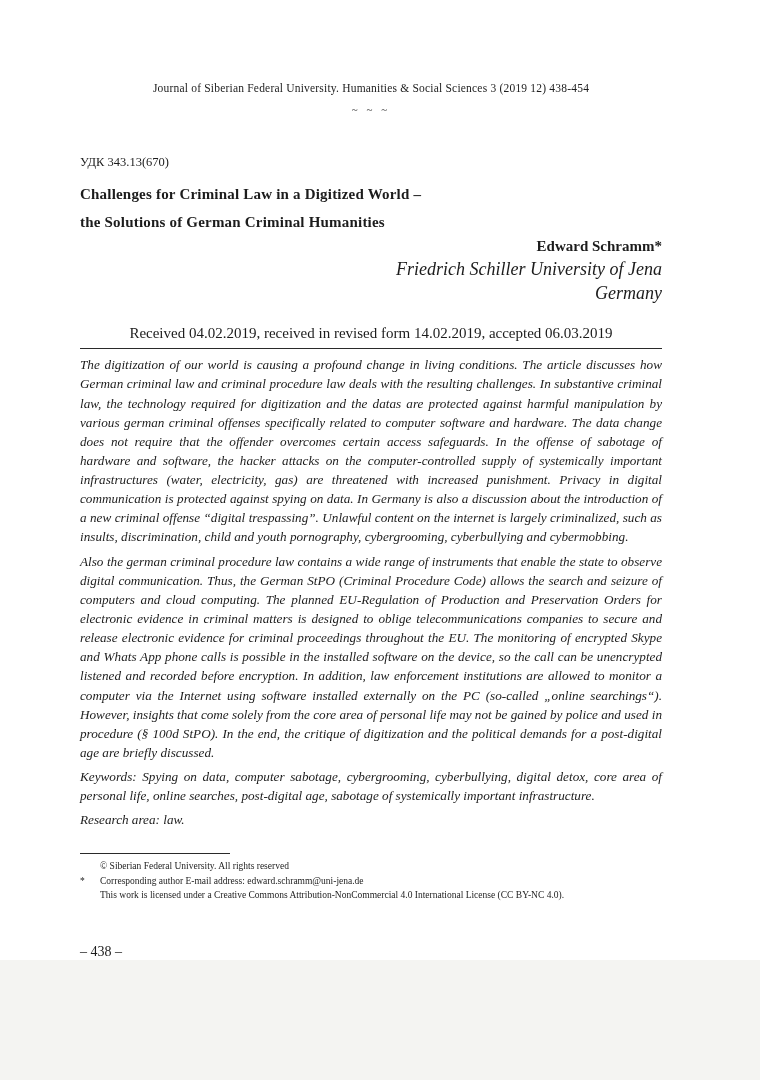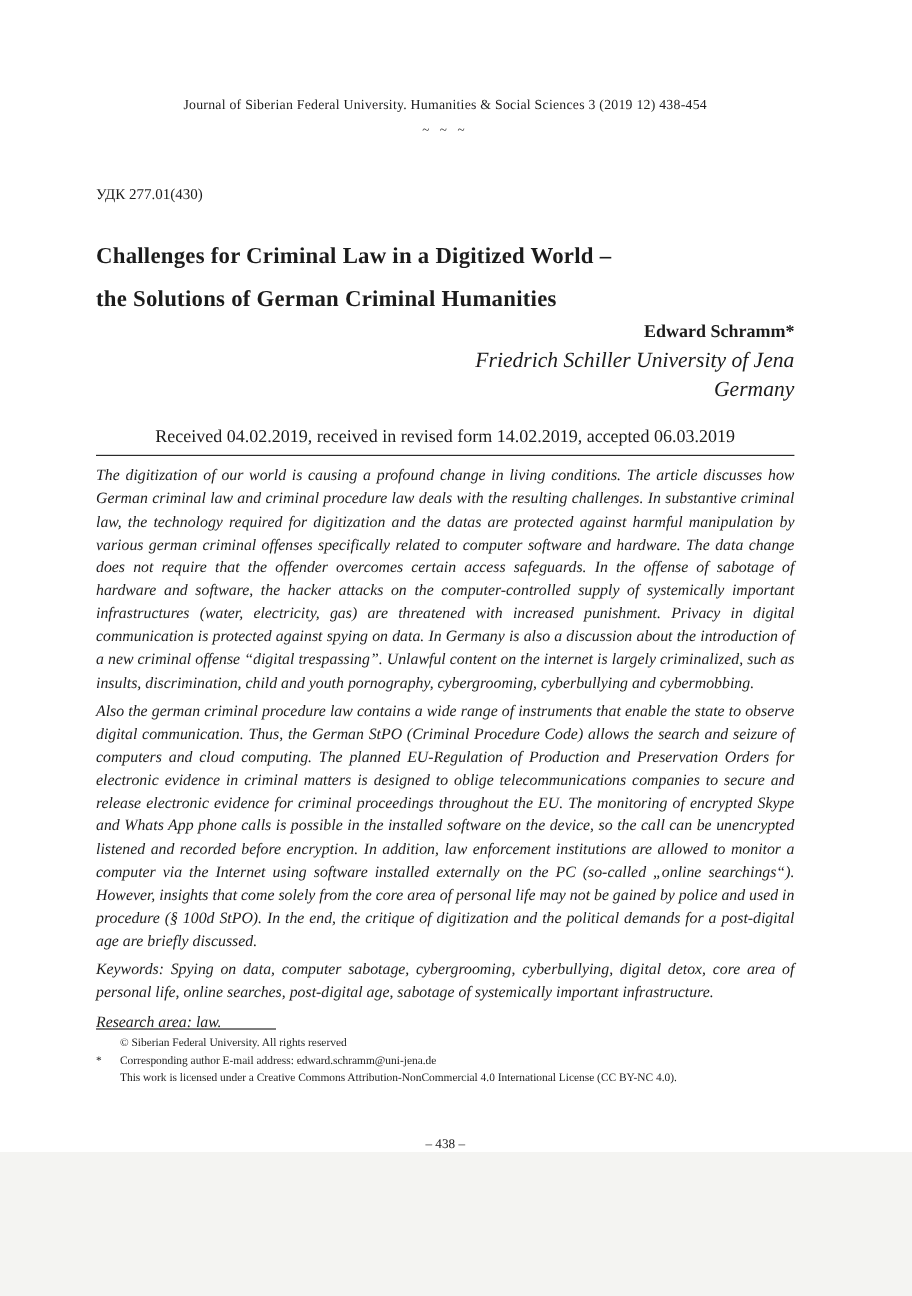--- a/index.html
+++ b/index.html
@@ -27,24 +27,24 @@
     font-size: 11px;
     margin-top: 9px;
     letter-spacing: 3px;
     color: #333;
   }
   .udk {
     font-size: 12.5px;
     margin-top: 40px;
   }
   .title {
-    font-size: 19px;
+    font-size: 15px;
     font-weight: bold;
     line-height: 1.88;
-    margin-top: 26px;
+    margin-top: 10px;
     letter-spacing: 0.2px;
   }
   .author-block {
     text-align: right;
   }
   .author {
     font-size: 15px;
     font-weight: bold;
     line-height: 1.35;
   }
@@ -87,34 +87,33 @@
   }
   .footnotes {
     margin-top: 5px;
     font-size: 9.5px;
     line-height: 1.5;
   }
   .fn-row { display: flex; }
   .fn-marker { flex: none; width: 20px; }
   .fn-text { flex: 1; }
   .page-number {
-    text-align: center;
-    font-size: 11px;
+    font-size: 14px;
     margin-top: 42px;
   }
 </style>
 </head>
 <body>
 
 <div class="page">
 
   <div class="journal-header">Journal of Siberian Federal University. Humanities &amp; Social Sciences 3 (2019 12) 438-454</div>
   <div class="ornament">~ ~ ~</div>
 
-  <div class="udk">УДК 277.01(430)</div>
+  <div class="udk">УДК 343.13(670)</div>
 
   <h1 class="title">
     <span>Challenges for Criminal Law in a Digitized World –</span><br>
     <span>the Solutions of German Criminal Humanities</span>
   </h1>
 
   <div class="author-block">
     <div class="author">Edward Schramm*</div>
     <div class="affiliation">Friedrich Schiller University of Jena</div>
     <div class="country">Germany</div>

